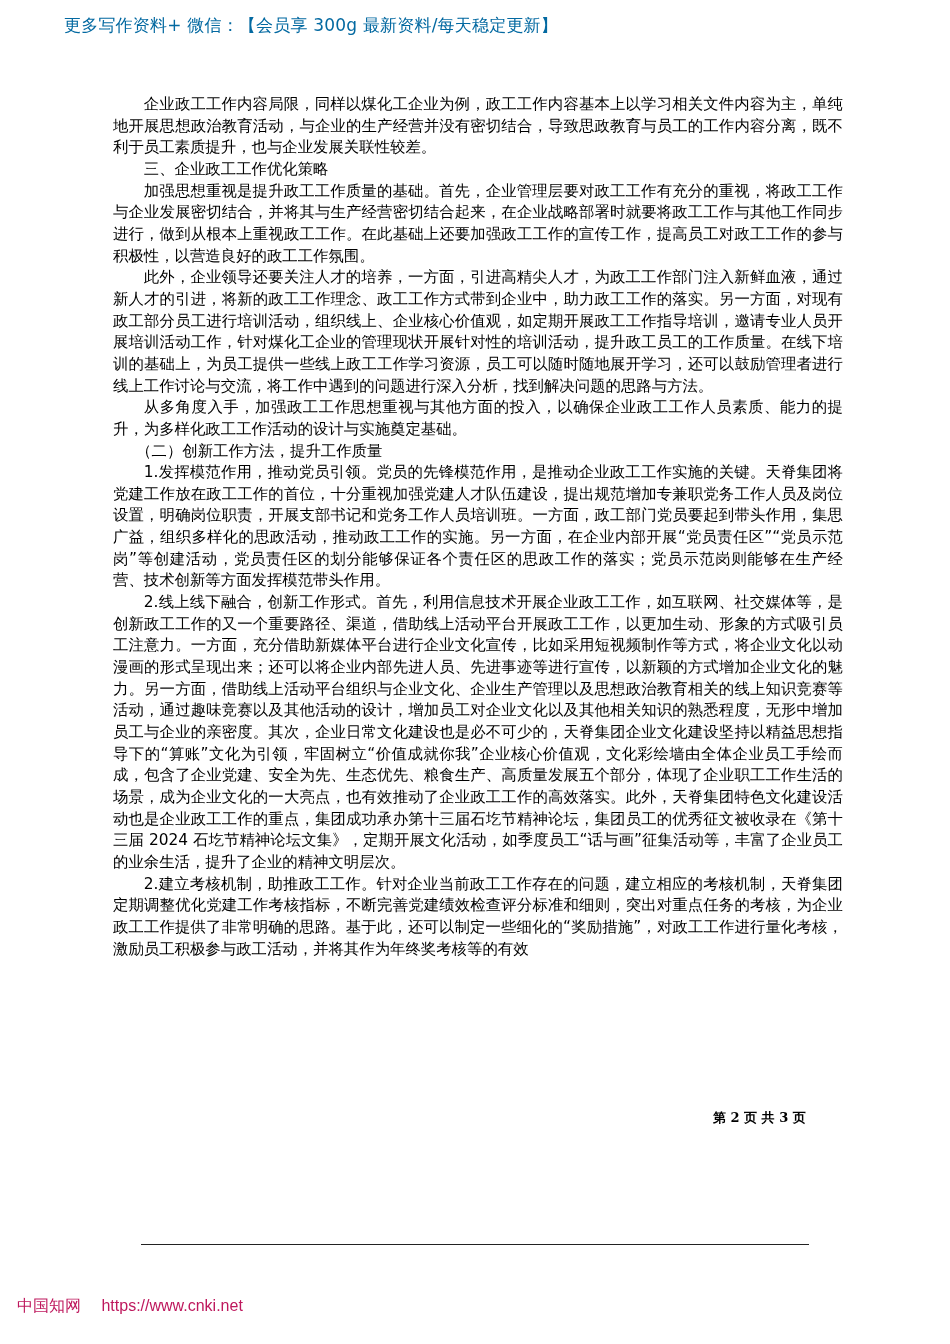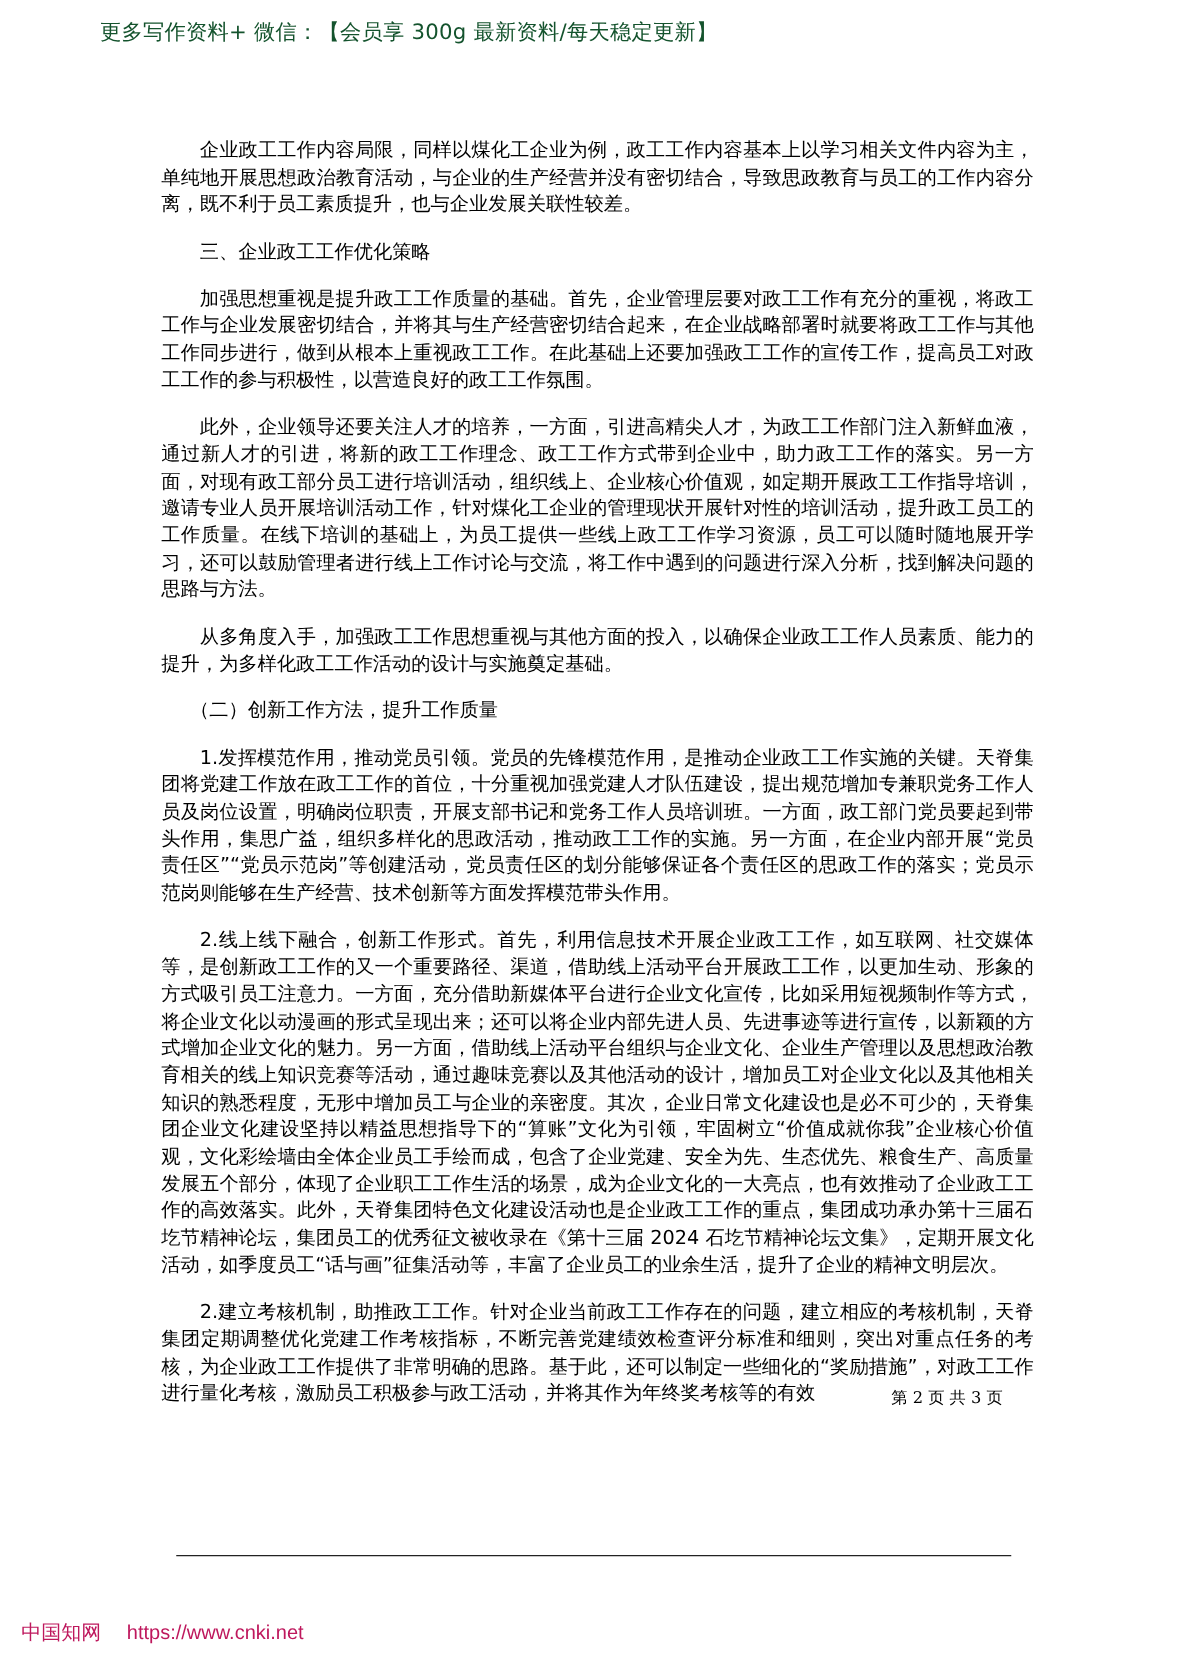--- a/index.html
+++ b/index.html
@@ -1,24 +1,24 @@
 <!DOCTYPE html>
 <html><head>
 <meta charset="utf-8">
 <style>
   html, body { margin: 0; padding: 0; background: #ffffff; }
   body { width: 950px; height: 1344px; position: relative; overflow: hidden;
          font-family: "DejaVu Sans", "Liberation Sans", sans-serif; color: #000; }
-  .promo { position: absolute; left: 64px; top: 14px; font-size: 17px; color: #14532d;
-           letter-spacing: 0.2px; white-space: nowrap; margin-left: 16px; }
+  .promo { position: absolute; left: 64px; top: 14px; font-size: 17px; color: #0369a1;
+           letter-spacing: 0.2px; white-space: nowrap; }
   .content { position: absolute; left: 113px; top: 94px; width: 730px;
              font-size: 15.4px; line-height: 21.65px; text-align: justify; }
-  .content p { margin: 16px; text-indent: 2em; }
+  .content p { margin: 0; text-indent: 2em; }
   .page-num { position: absolute; left: 713px; top: 1109px; font-size: 13px;
-              font-family: "DejaVu Serif", "Liberation Serif", serif; white-space: nowrap; }
+              font-family: "DejaVu Serif", "Liberation Serif", serif; white-space: nowrap; font-weight: bold; }
   .rule { position: absolute; left: 141px; top: 1244px; width: 668px; height: 0;
           border-top: 1.3px solid #222; }
   .watermark { position: absolute; left: 17px; top: 1296px; font-size: 16px; color: #be185d;
                white-space: nowrap; font-family: "Liberation Sans", sans-serif; }
   .watermark .site { margin-right: 16px; }
 </style>
 </head>
 <body>
 
 <div class="promo">更多写作资料+ 微信：【会员享 300g 最新资料/每天稳定更新】</div>

